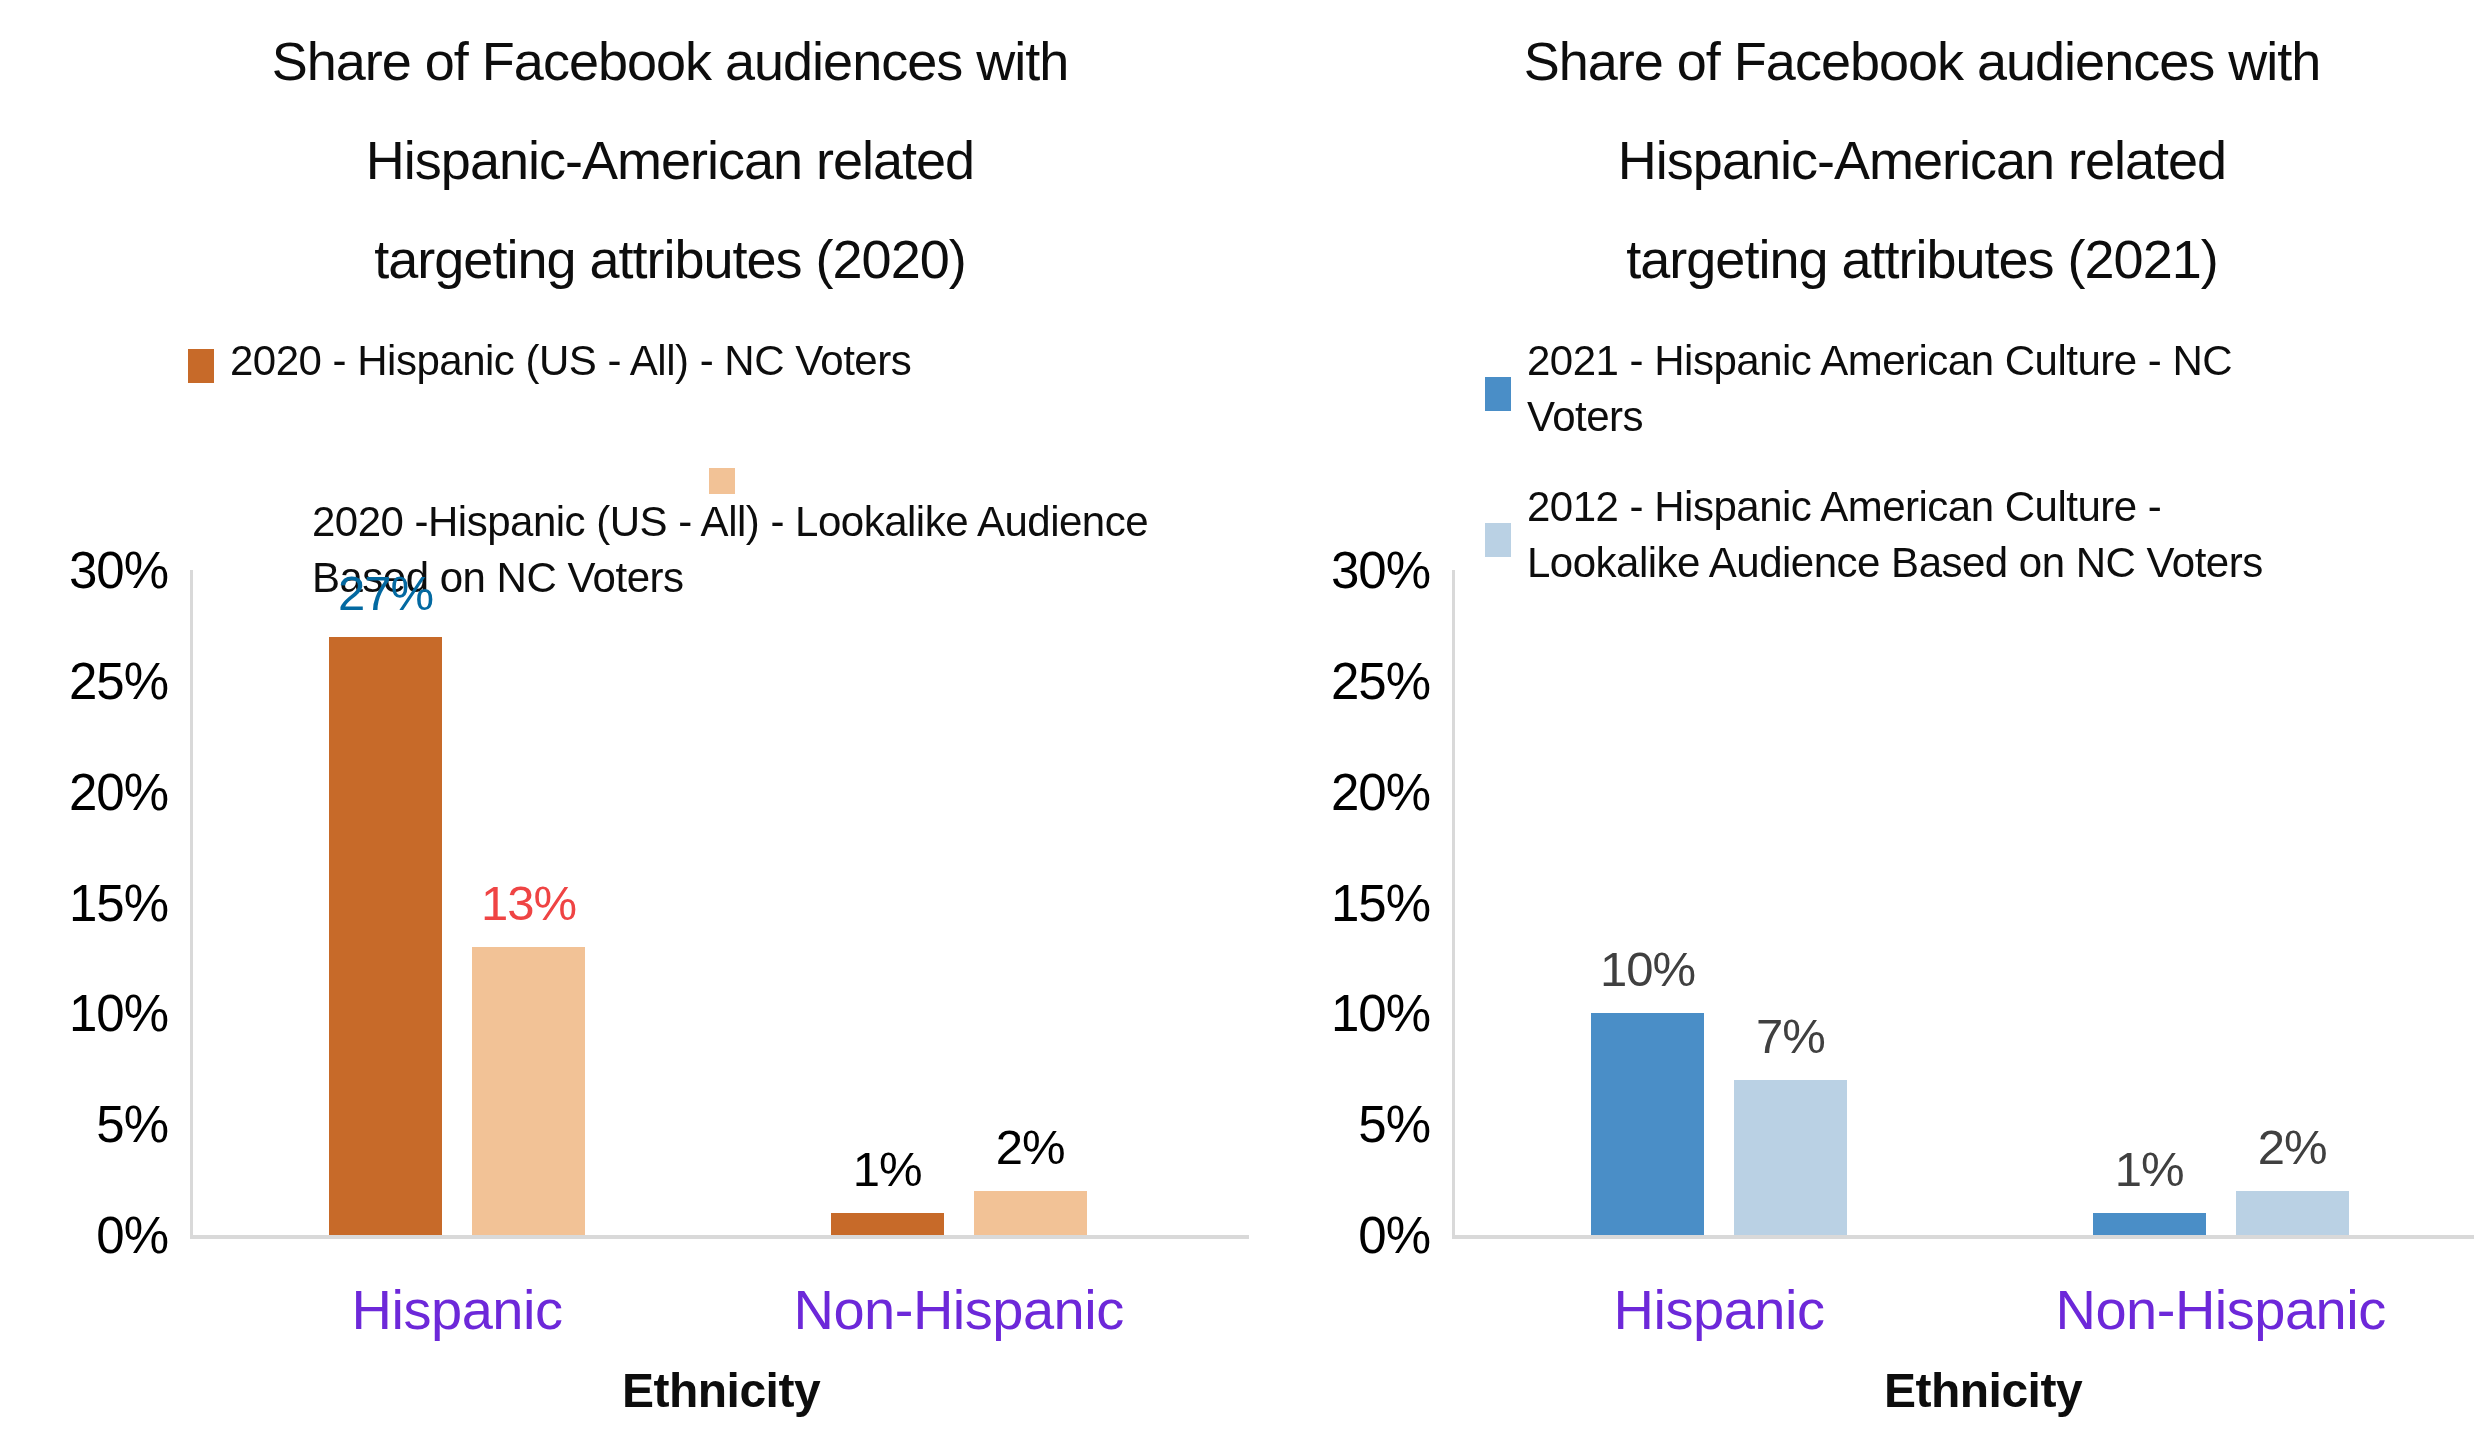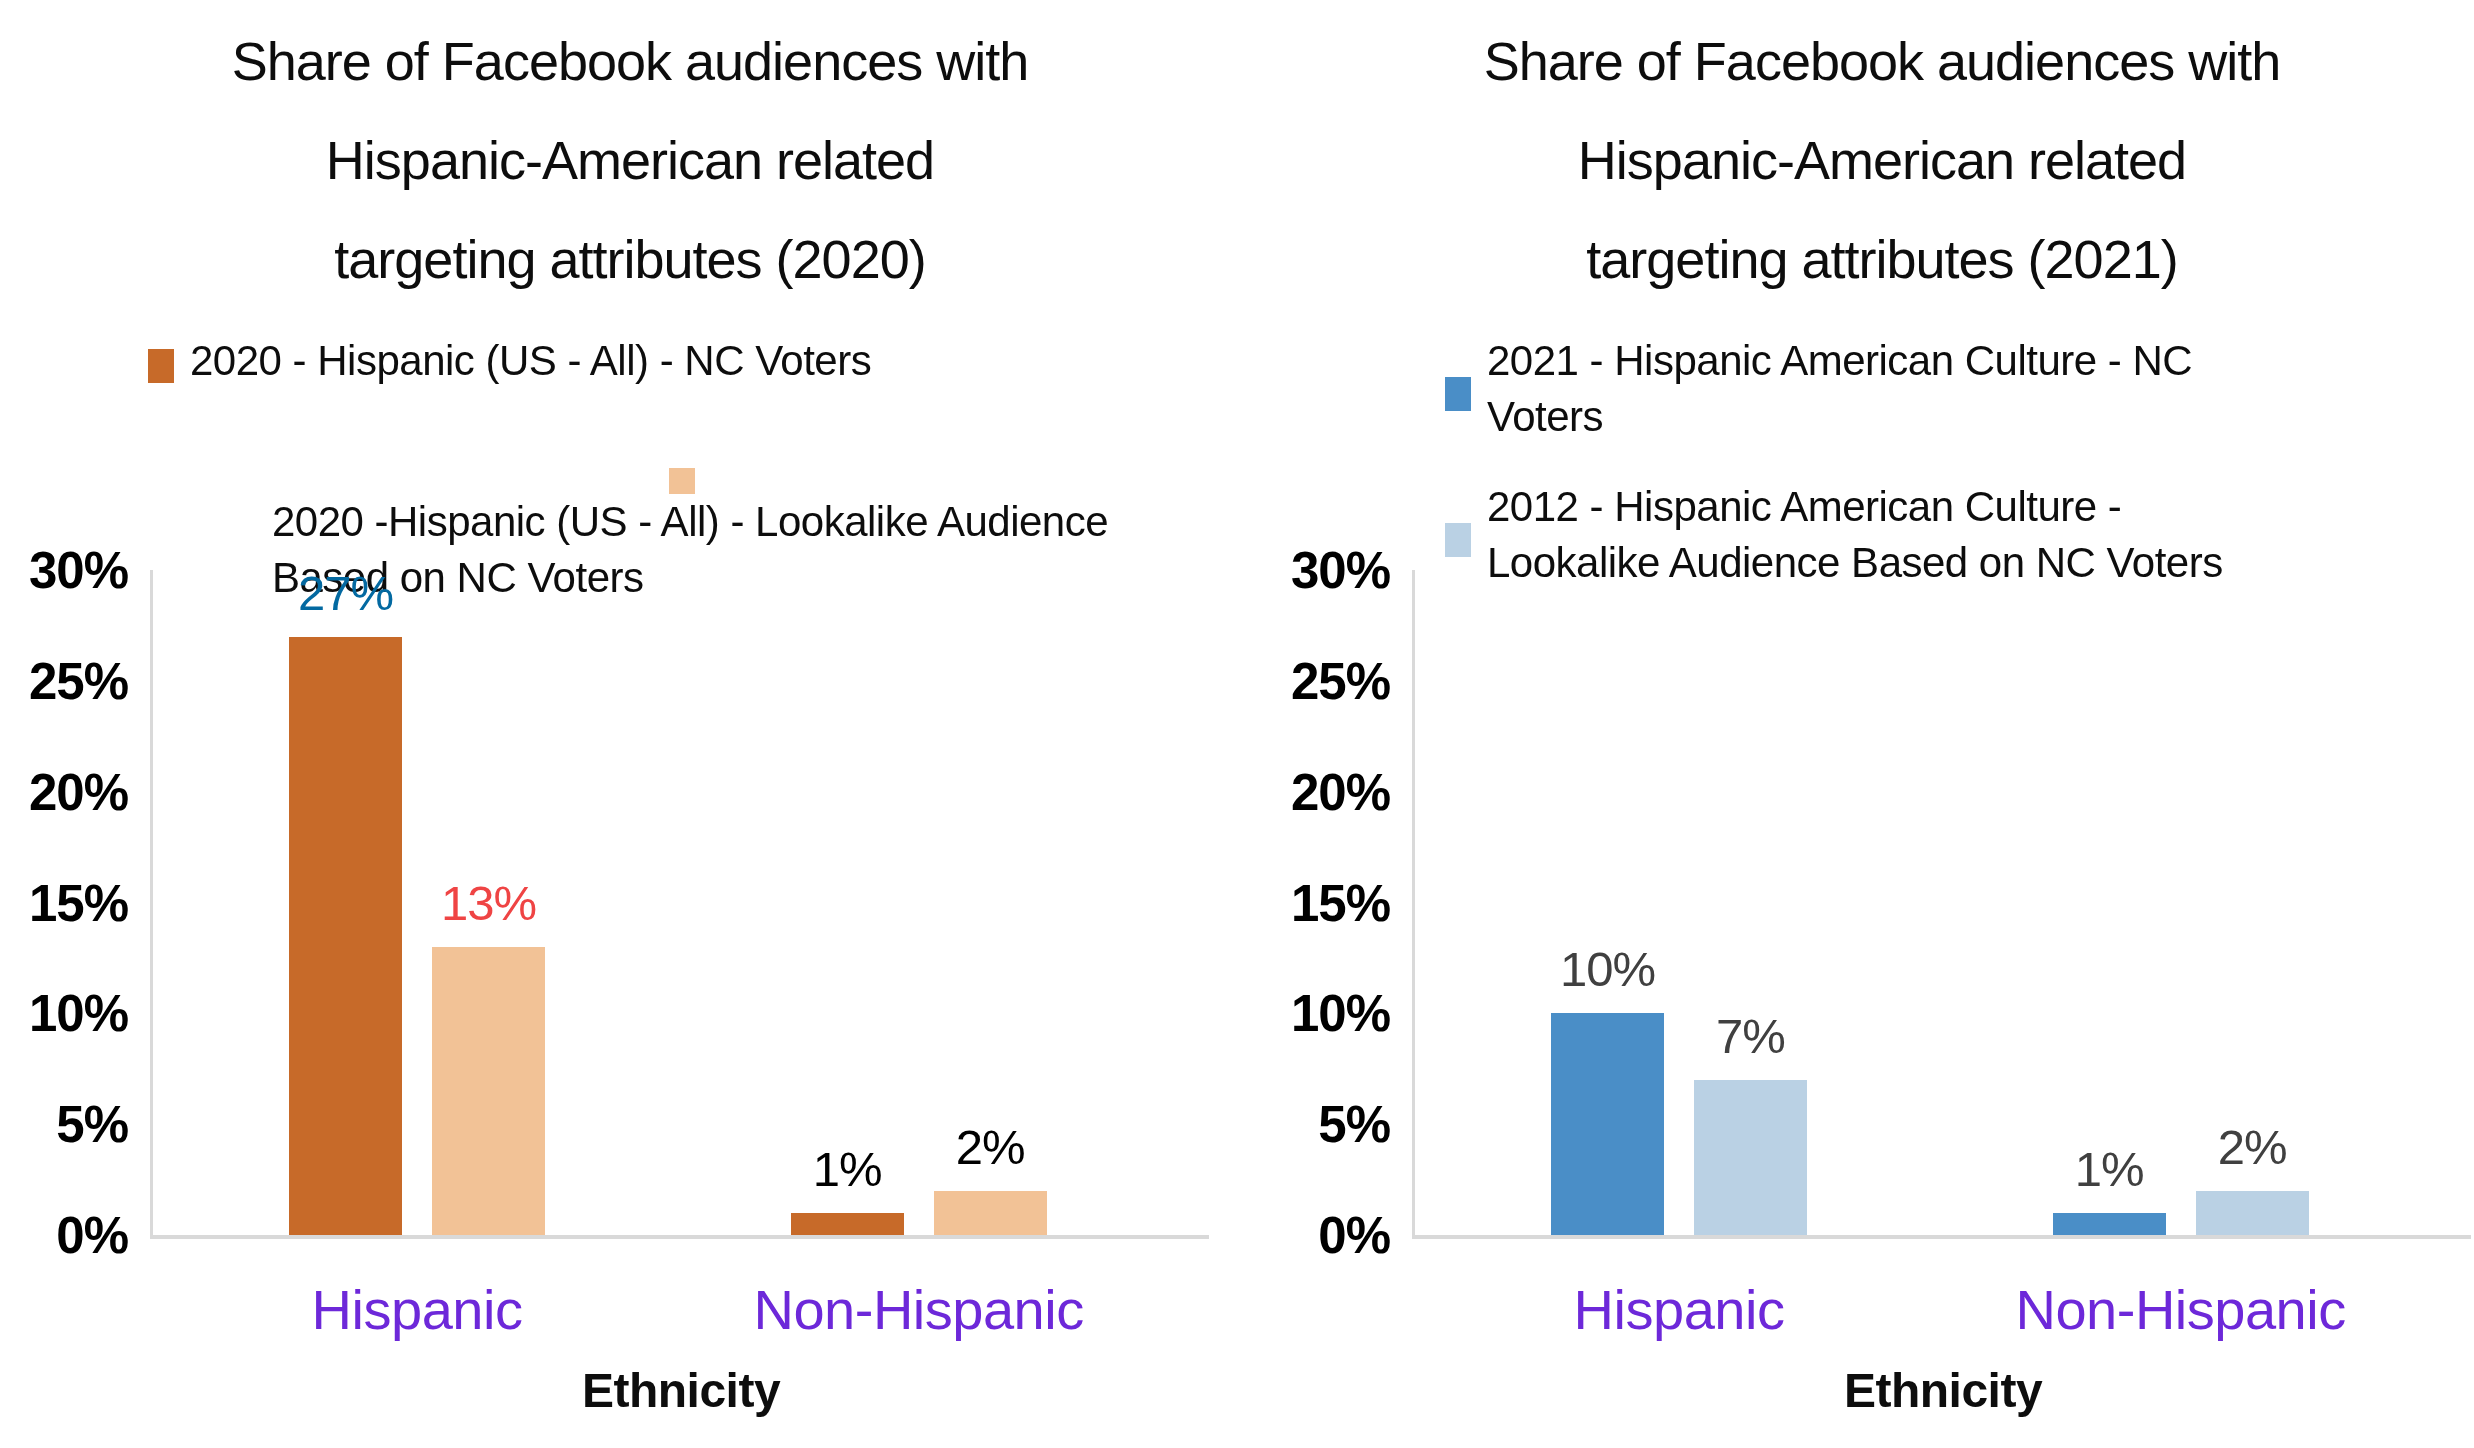--- a/index.html
+++ b/index.html
@@ -1,40 +1,40 @@
 <!DOCTYPE html>
 <html><head>
 <meta charset="utf-8">
 <style>
   html,body{margin:0;padding:0;}
   body{
     width:2474px;height:1448px;background:#ffffff;overflow:hidden;
     font-family:"Liberation Sans", sans-serif;color:#000;
     position:relative;
   }
-  .panel{position:absolute;top:0;height:1224px;}
+  .panel{position:absolute;top:0;height:1224px;margin-left:40px;}
   .panel--left{left:28px;width:1204px;}
   .panel--right{left:1290px;width:1184px;}
 
   .chart-title{
     padding-top:12px;text-align:center;font-size:54px;line-height:99px;
     letter-spacing:-1px;color:#0d0d0d;font-weight:400;
   }
 
   .legend{list-style:none;margin:24px 0 0 0;padding:0;}
   .panel--left .legend{margin-left:120px;}
   .panel--right .legend{margin-left:155px;}
   .legend li{display:flex;align-items:center;}
   .panel--left .legend li + li{margin-top:70px;flex-direction:column;}
   .panel--right .legend li + li{margin-top:34px;}
   .swatch{width:26px;height:34px;flex:0 0 26px;margin-top:9px;margin-right:16px;}
   .legend-text{font-size:42px;line-height:56px;letter-spacing:-0.5px;color:#0d0d0d;}
 
   .chart{position:absolute;top:570px;left:8px;right:0;height:665px;}
-  .yaxis{position:absolute;left:0;top:0;width:102px;height:665px;font-weight:bold;}
+  .yaxis{position:absolute;left:0;top:0;width:102px;height:665px;}
   .ytick{
     position:absolute;right:10px;transform:translateY(-50%);
     font-size:51px;letter-spacing:-1px;white-space:nowrap;color:#000;
   }
   .plot{
     position:absolute;left:114px;top:0;width:1056px;height:665px;
     border-left:3px solid #D9D9D9;border-bottom:4px solid #D9D9D9;
   }
   .group{
     position:absolute;top:0;bottom:0;transform:translateX(-50%);

